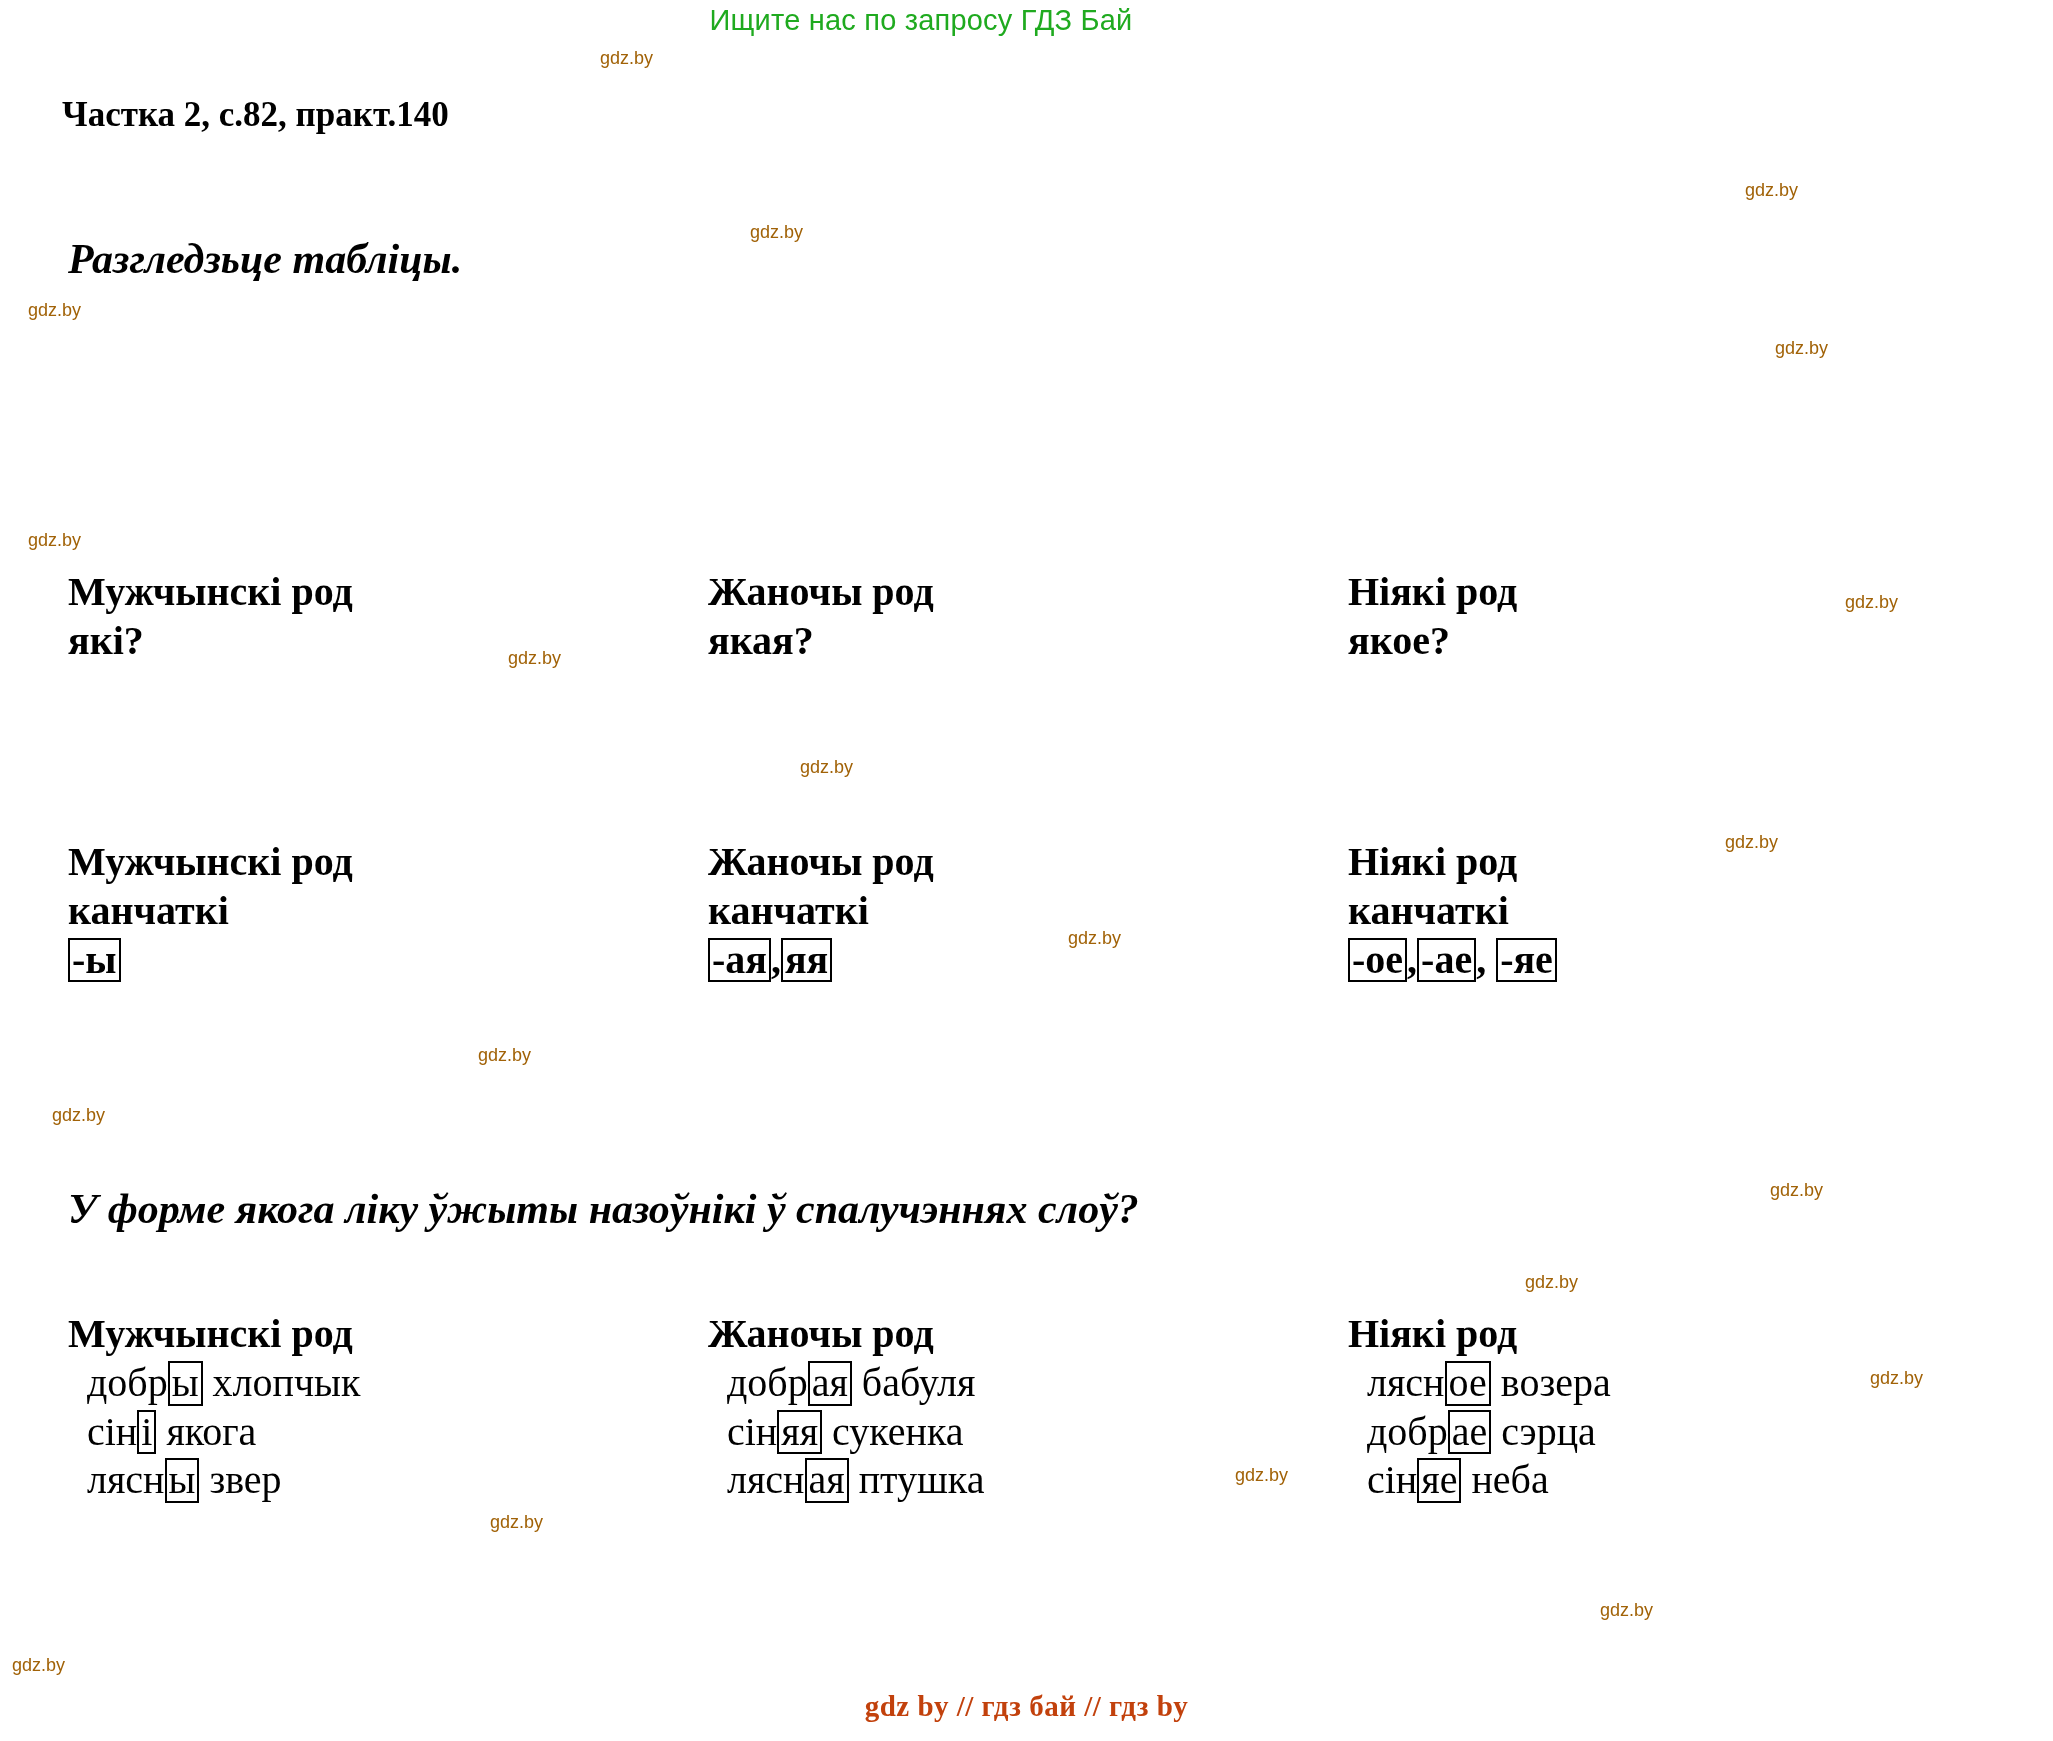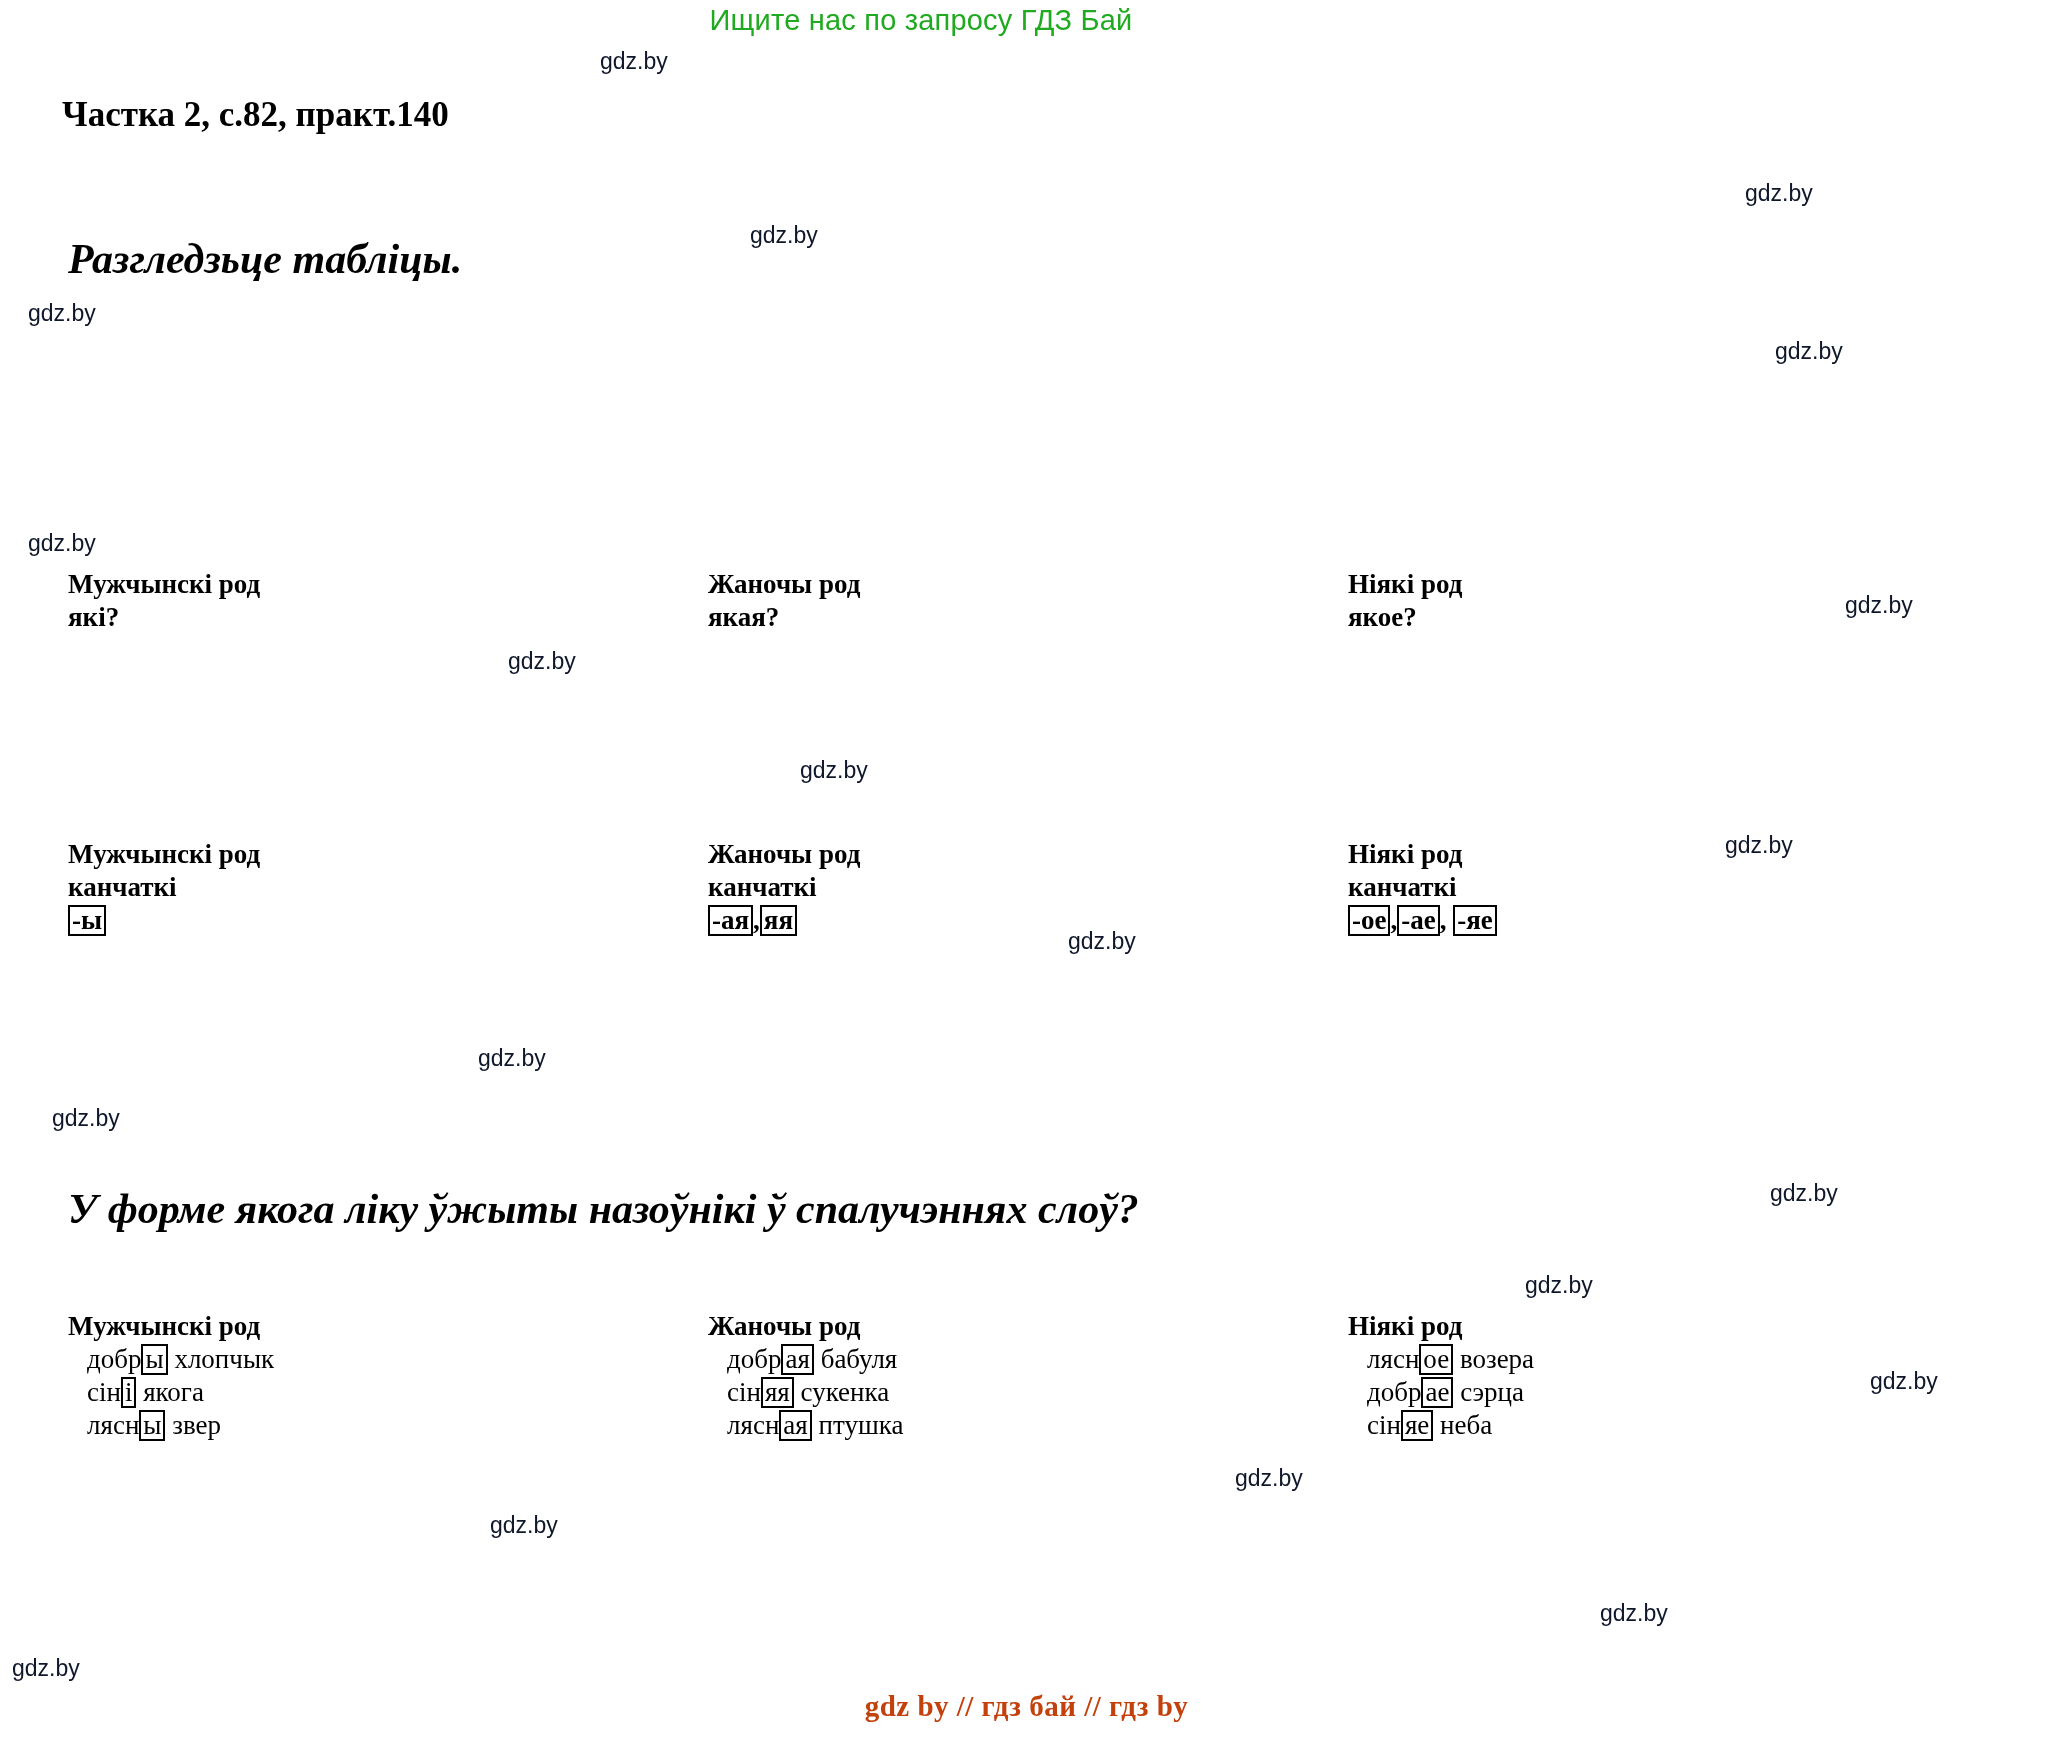--- a/index.html
+++ b/index.html
@@ -29,22 +29,22 @@
     text-align: center;
     font-family: "Liberation Sans", sans-serif;
     font-size: 29px;
     color: #1faa1f;
     letter-spacing: 0.2px;
   }
   
   .wm {
     position: absolute;
     font-family: "Liberation Sans", sans-serif;
-    font-size: 23px;
-    color: #0f172a;
+    font-size: 18px;
+    color: #a16207;
     white-space: nowrap;
     pointer-events: none;
   }
   .title {
     position: absolute;
     left: 62px;
     top: 95px;
     font-size: 35px;
     font-weight: bold;
   }
@@ -76,21 +76,21 @@
     left: 68px;
     top: 1185px;
     font-size: 42px;
     font-weight: bold;
     font-style: italic;
   }
 
   
   .colblock {
     position: absolute;
-    font-size: 27px;
+    font-size: 40px;
     line-height: 1.22;
   }
   .colblock .hdr {
     font-weight: bold;
     white-space: nowrap;
   }
   .colblock .sub {
     font-weight: bold;
     white-space: nowrap;
   }

